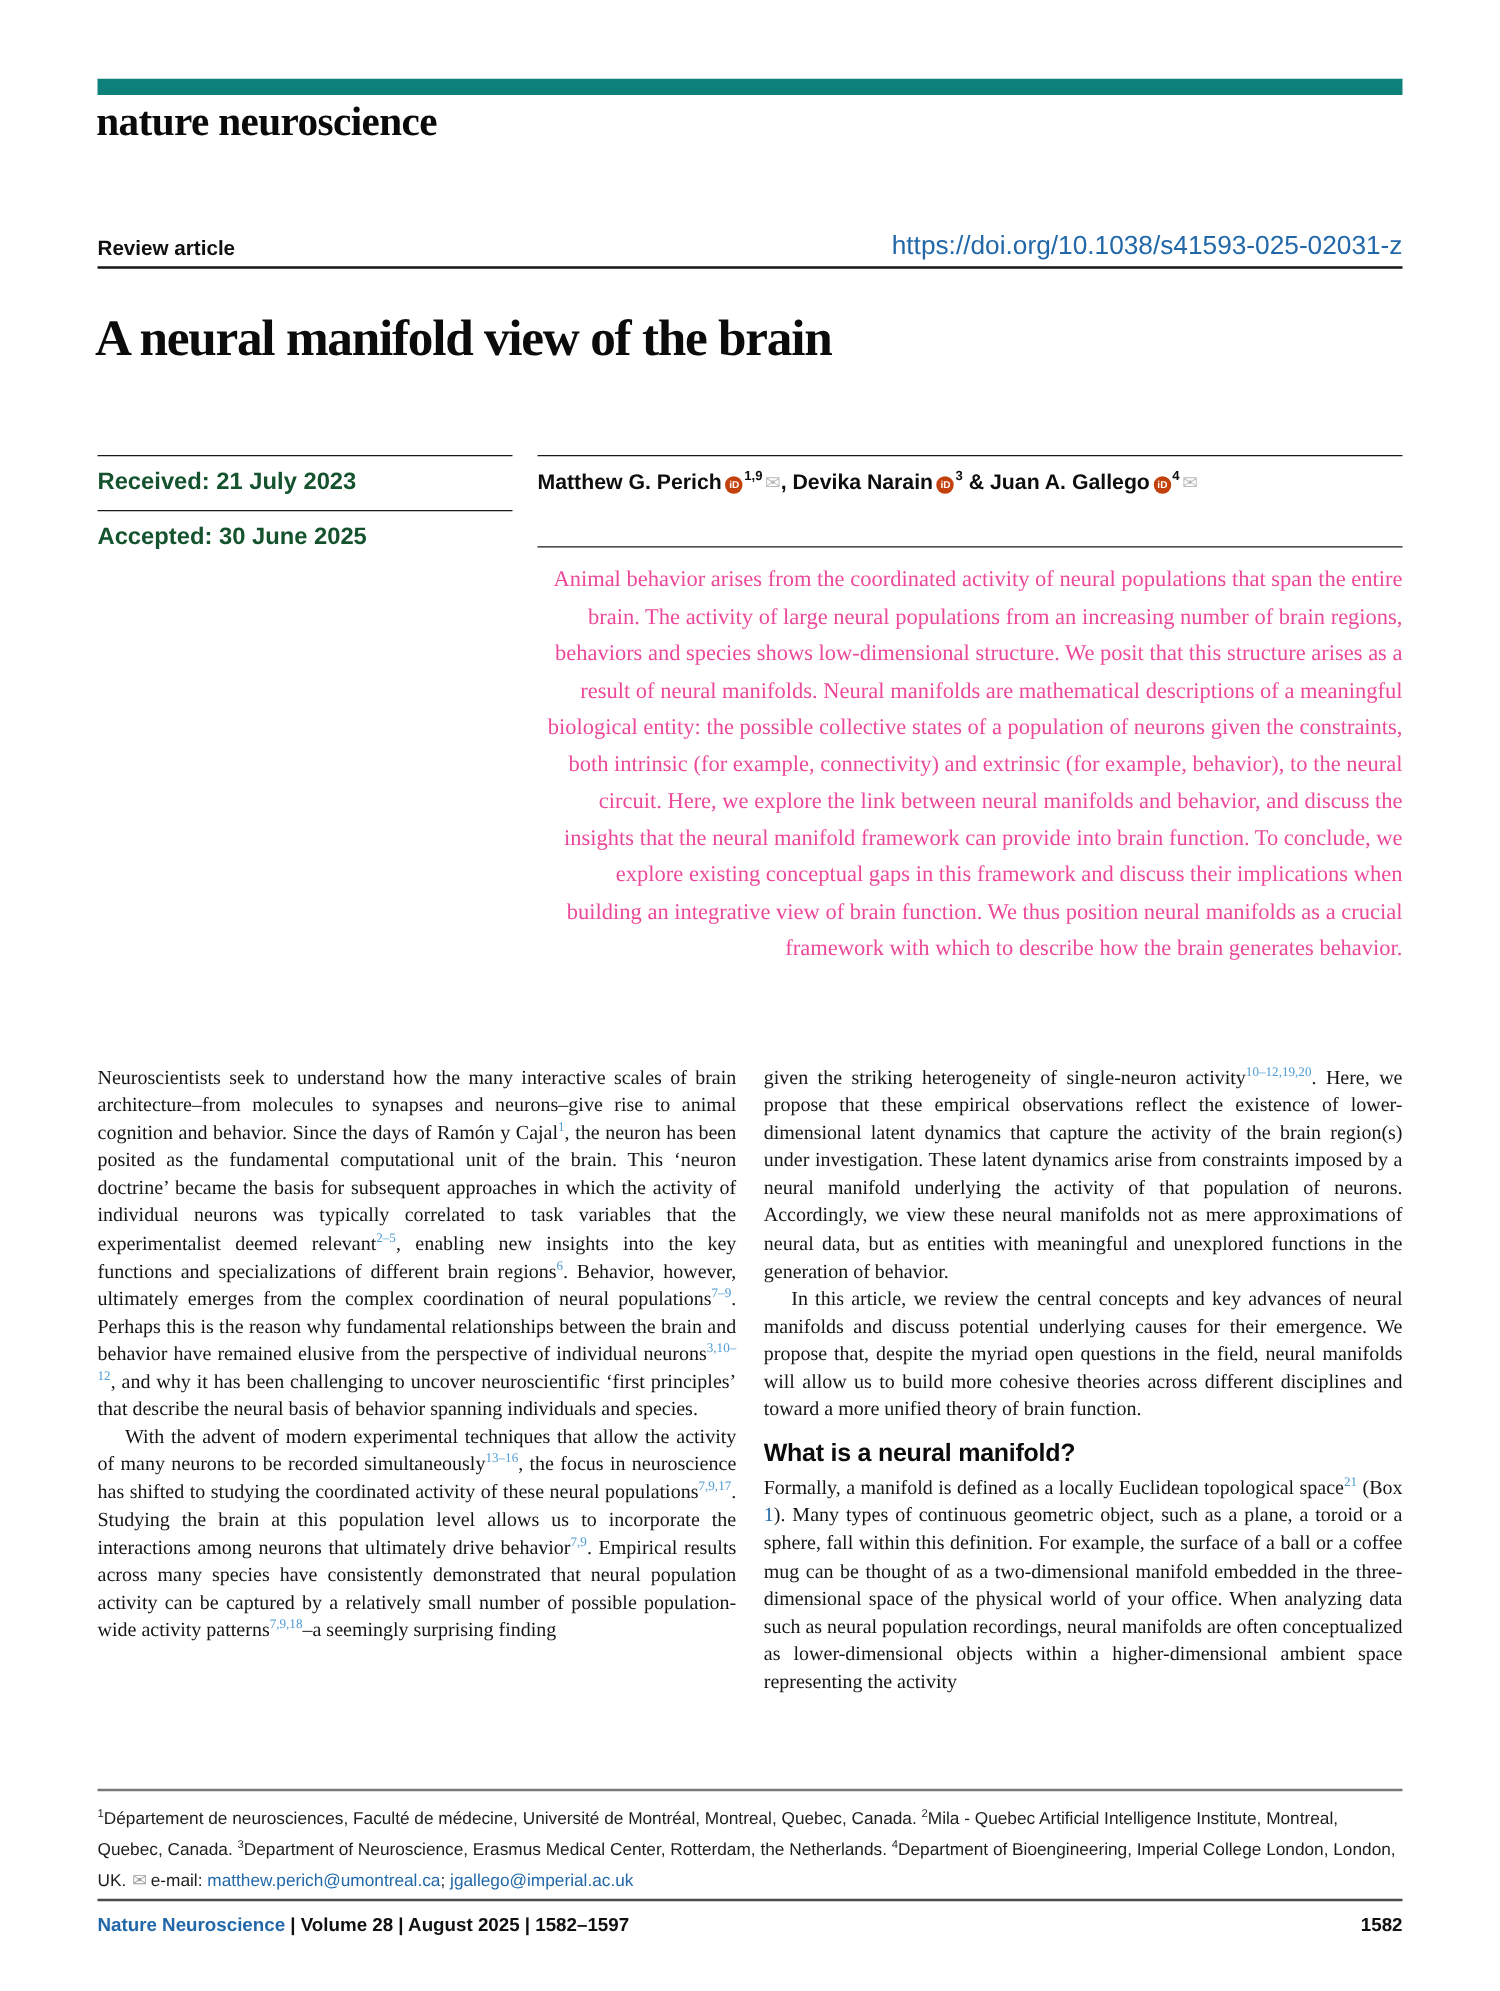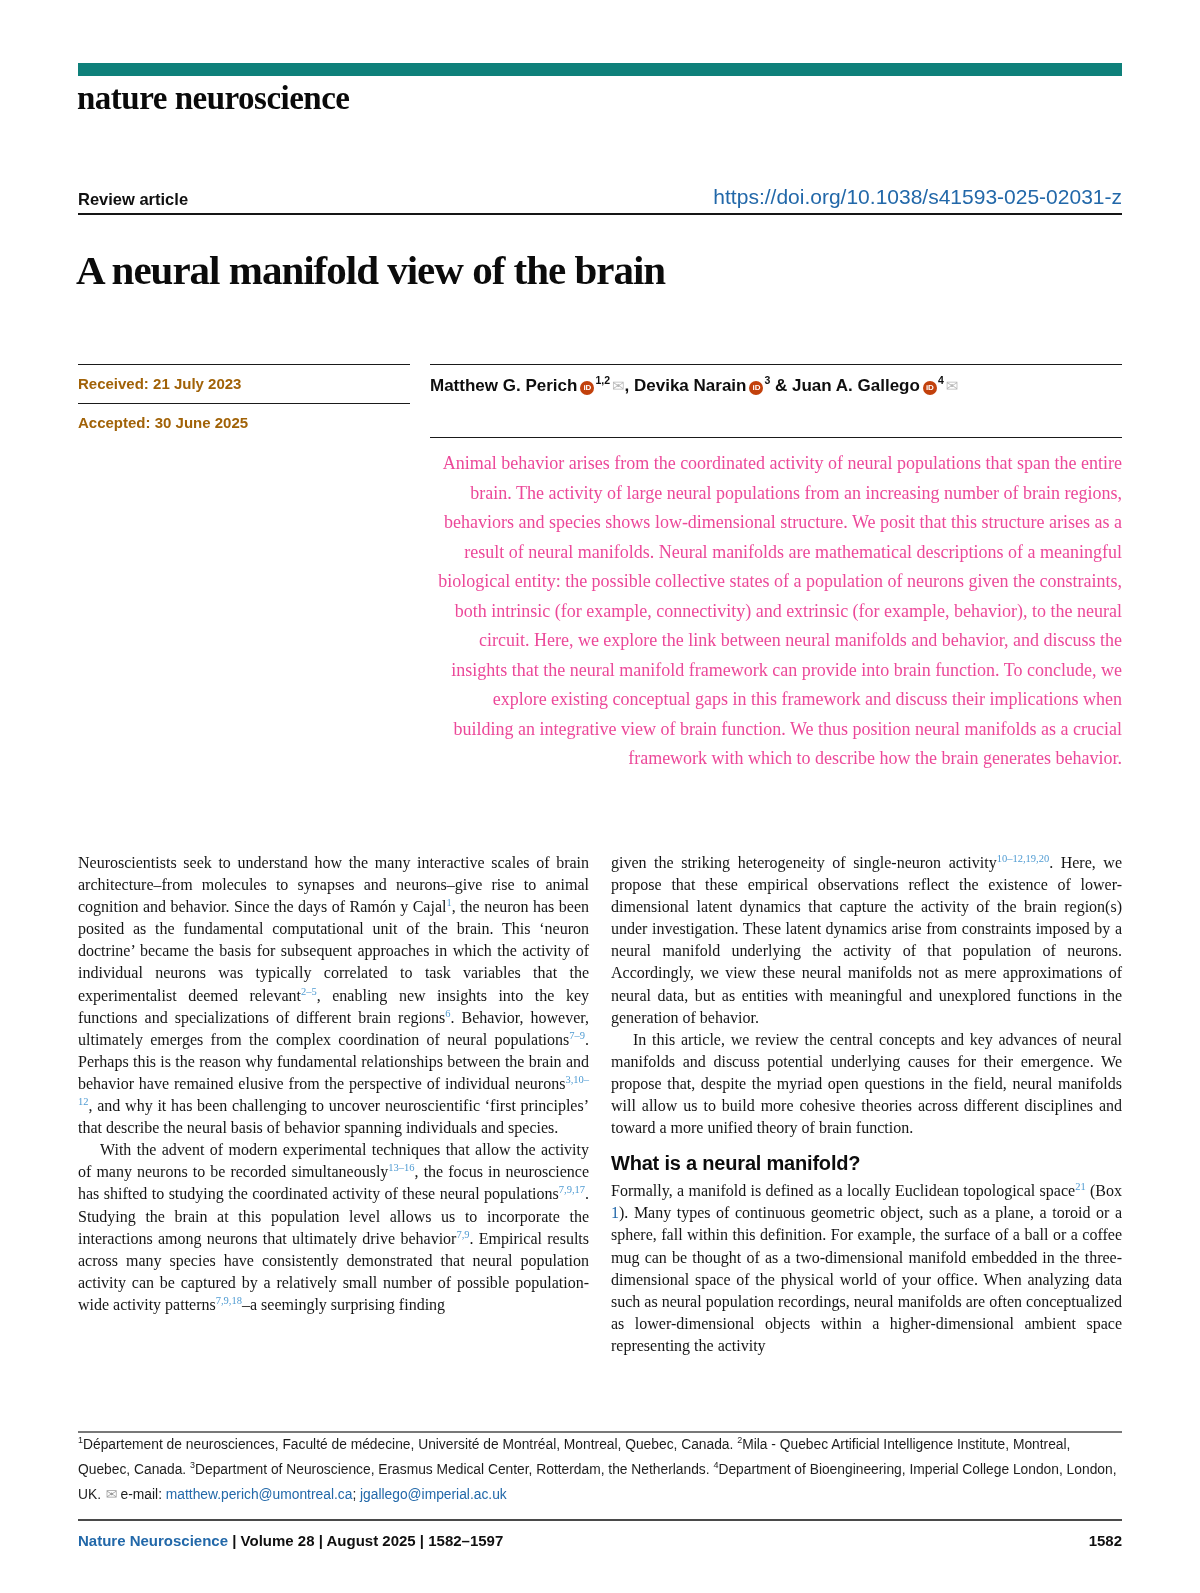--- a/index.html
+++ b/index.html
@@ -16,21 +16,21 @@
   .topbar{position:absolute;left:78px;width:1044px;top:63px;height:13px;background:var(--teal);}
   .logo{position:absolute;left:77px;top:82px;font-family:"Liberation Serif",serif;font-weight:700;font-size:33px;line-height:1;letter-spacing:-0.5px;color:#0a0a0a;}
   .type-row{position:absolute;left:78px;width:1044px;top:185px;display:flex;justify-content:space-between;align-items:flex-end;}
   .article-type{font-size:16.5px;font-weight:700;color:#101010;}
   .doi{font-size:21px;font-weight:400;color:var(--link);text-decoration:none;}
   .header-rule{position:absolute;left:78px;width:1044px;top:213px;border-top:2px solid #151515;}
   .title{position:absolute;left:76px;top:221px;font-family:"Liberation Serif",serif;font-weight:700;font-size:41px;line-height:1.1;letter-spacing:-1px;color:#0b0b0b;}
 
   
   .meta-col{position:absolute;left:78px;top:364px;width:332px;}
-  .meta-row{border-top:1.6px solid #1a1a1a;padding:10px 0 11px;font-size:15px;font-weight:700;color:#a16207;}
+  .meta-row{border-top:1.6px solid #1a1a1a;padding:10px 0 11px;font-size:19px;font-weight:700;color:#14532d;}
   .meta-row.serif{font-family:"Liberation Serif",serif;font-weight:400;}
   .meta-row.updates{display:flex;align-items:center;gap:9px;padding:8px 0 9px;font-weight:700;cursor:pointer;}
   .cm-badge{width:26px;height:26px;border-radius:5px;background:#ededed;border:1px solid #d2d2d2;display:flex;align-items:center;justify-content:center;box-sizing:border-box;}
   .cm-circle{width:17px;height:17px;border-radius:50%;background:conic-gradient(from 120deg,#d23a4e 0 230deg,#e9bd37 230deg 300deg,#d23a4e 300deg 360deg);display:flex;align-items:center;justify-content:center;}
   .cm-bookmark{width:6px;height:10px;background:#ffffff;clip-path:polygon(0 0,100% 0,100% 100%,50% 62%,0 100%);}
 
   
   .right-top{position:absolute;left:430px;top:364px;width:692px;}
   .authors{border-top:1.6px solid #1a1a1a;padding-top:9px;height:73px;box-sizing:border-box;font-size:17px;font-weight:700;line-height:1.4;color:#0e0e0e;}
   .authors sup.sb{font-size:10.5px;}
@@ -43,21 +43,21 @@
   .bcol p.ind{text-indent:22px;}
   h2.sec{font-family:"Liberation Sans",sans-serif;font-weight:700;font-size:20px;line-height:1.15;letter-spacing:-0.2px;margin:13px 0 5px;color:#0c0c0c;text-align:left;}
 
   sup.ref{color:var(--ref);font-size:10.5px;line-height:0;cursor:pointer;}
   sup.sb{font-size:10.5px;line-height:0;}
   .lnk{color:var(--link);cursor:pointer;text-decoration:none;}
   .orcid{display:inline-block;width:14px;height:14px;border-radius:50%;background:#c2410c;color:#ffffff;font-family:"Liberation Sans",sans-serif;font-size:8px;font-weight:700;line-height:14px;text-align:center;margin:0 1px 0 3px;position:relative;top:-1px;cursor:pointer;}
   .mail{color:#b9b9b9;font-size:15px;margin-left:2px;font-weight:400;cursor:pointer;}
 
   
-  .affil{position:absolute;left:78px;width:1044px;top:1431px;border-top:2px solid #787878;padding-top:0;font-size:13.8px;line-height:24.6px;font-weight:400;color:#1d1d1d;text-align:left;}
+  .affil{position:absolute;left:78px;width:1044px;top:1431px;border-top:2px solid #787878;padding-top:10px;font-size:13.8px;line-height:24.6px;font-weight:400;color:#1d1d1d;text-align:left;}
   .affil sup.sb{font-size:9px;}
   .affil .mail{color:#9a9a9a;font-size:14px;margin:0 3px 0 1px;}
 
   
   .footer{position:absolute;left:78px;width:1044px;top:1519px;border-top:2px solid #4a4a4a;padding-top:11px;display:flex;justify-content:space-between;align-items:center;font-size:15px;font-weight:700;color:#101010;}
   .footer .journal{color:var(--link);}
 </style>
 </head>
 <body>
 
@@ -75,21 +75,21 @@
   <div class="header-rule"></div>
 
   <h1 class="title">A neural manifold view of the brain</h1>
 
   <div class="meta-col">
     <div class="meta-row">Received: 21 July 2023</div>
     <div class="meta-row">Accepted: 30 June 2025</div>
   </div>
 
   <div class="right-top">
-    <div class="authors">Matthew G. Perich<span class="orcid">iD</span><sup class="sb">1,2</sup><span class="mail">✉</span>, Devika Narain<span class="orcid">iD</span><sup class="sb">3</sup> &amp; Juan A. Gallego<span class="orcid">iD</span><sup class="sb">4</sup><span class="mail">✉</span></div>
+    <div class="authors">Matthew G. Perich<span class="orcid">iD</span><sup class="sb">1,9</sup><span class="mail">✉</span>, Devika Narain<span class="orcid">iD</span><sup class="sb">3</sup> &amp; Juan A. Gallego<span class="orcid">iD</span><sup class="sb">4</sup><span class="mail">✉</span></div>
     <div class="abstract">Animal behavior arises from the coordinated activity of neural populations that span the entire brain. The activity of large neural populations from an increasing number of brain regions, behaviors and species shows low-dimensional structure. We posit that this structure arises as a result of neural manifolds. Neural manifolds are mathematical descriptions of a meaningful biological entity: the possible collective states of a population of neurons given the constraints, both intrinsic (for example, connectivity) and extrinsic (for example, behavior), to the neural circuit. Here, we explore the link between neural manifolds and behavior, and discuss the insights that the neural manifold framework can provide into brain function. To conclude, we explore existing conceptual gaps in this framework and discuss their implications when building an integrative view of brain function. We thus position neural manifolds as a crucial framework with which to describe how the brain generates behavior.</div>
   </div>
 
   <div class="body-cols">
     <div class="bcol">
       <p>Neuroscientists seek to understand how the many interactive scales of brain architecture–from molecules to synapses and neurons–give rise to animal cognition and behavior. Since the days of Ramón y Cajal<sup class="ref">1</sup>, the neuron has been posited as the fundamental computational unit of the brain. This ‘neuron doctrine’ became the basis for subsequent approaches in which the activity of individual neurons was typically correlated to task variables that the experimentalist deemed relevant<sup class="ref">2–5</sup>, enabling new insights into the key functions and specializations of different brain regions<sup class="ref">6</sup>. Behavior, however, ultimately emerges from the complex coordination of neural populations<sup class="ref">7–9</sup>. Perhaps this is the reason why fundamental relationships between the brain and behavior have remained elusive from the perspective of individual neurons<sup class="ref">3,10–12</sup>, and why it has been challenging to uncover neuroscientific ‘first principles’ that describe the neural basis of behavior spanning individuals and species.</p>
       <p class="ind">With the advent of modern experimental techniques that allow the activity of many neurons to be recorded simultaneously<sup class="ref">13–16</sup>, the focus in neuroscience has shifted to studying the coordinated activity of these neural populations<sup class="ref">7,9,17</sup>. Studying the brain at this population level allows us to incorporate the interactions among neurons that ultimately drive behavior<sup class="ref">7,9</sup>. Empirical results across many species have consistently demonstrated that neural population activity can be captured by a relatively small number of possible population-wide activity patterns<sup class="ref">7,9,18</sup>–a seemingly surprising finding</p>
     </div>
     <div class="bcol">
       <p>given the striking heterogeneity of single-neuron activity<sup class="ref">10–12,19,20</sup>. Here, we propose that these empirical observations reflect the existence of lower-dimensional latent dynamics that capture the activity of the brain region(s) under investigation. These latent dynamics arise from constraints imposed by a neural manifold underlying the activity of that population of neurons. Accordingly, we view these neural manifolds not as mere approximations of neural data, but as entities with meaningful and unexplored functions in the generation of behavior.</p>

